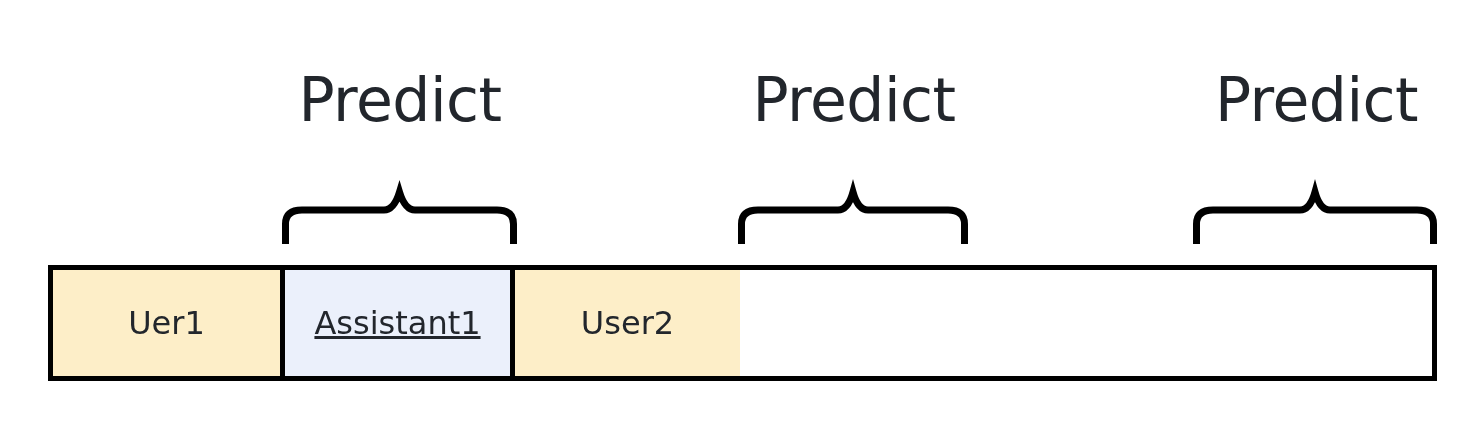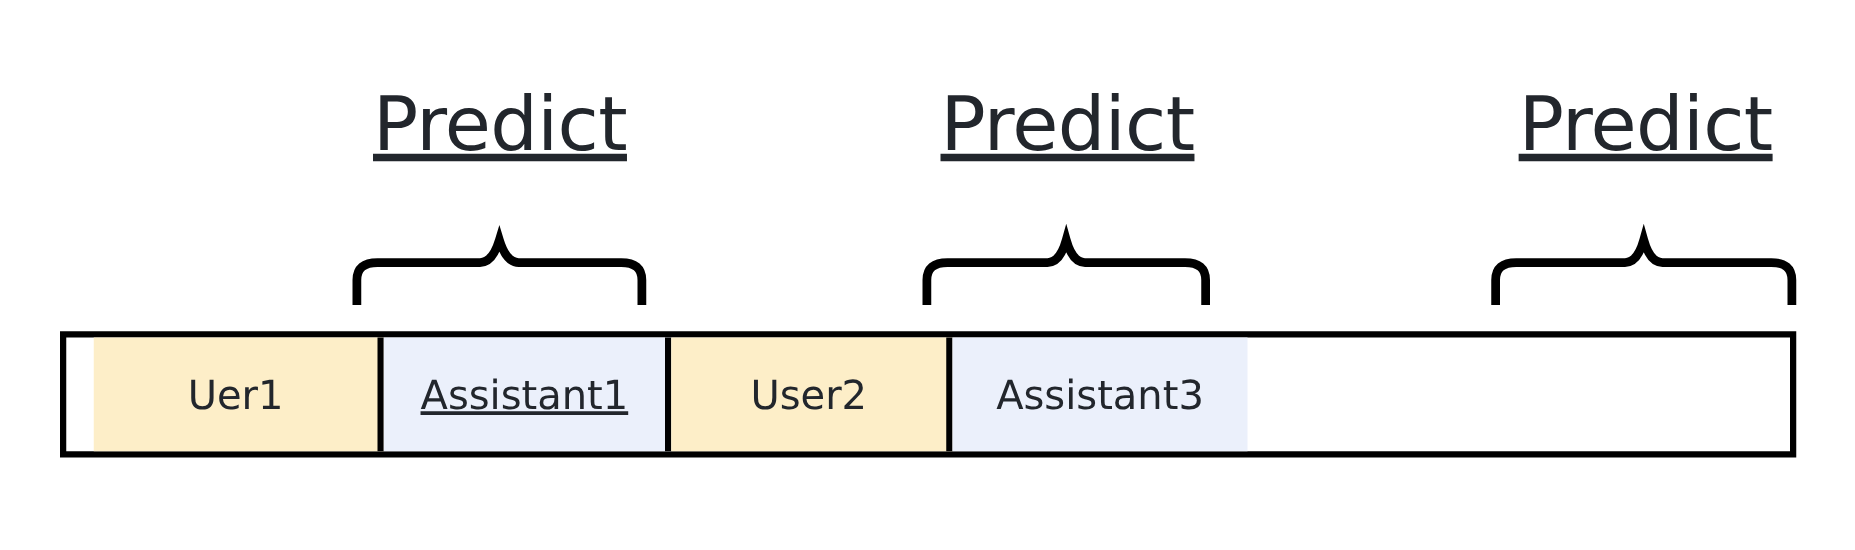--- a/index.html
+++ b/index.html
@@ -26,21 +26,20 @@
     top: 64px;
     height: 72px;
     line-height: 72px;
     text-align: center;
     font-family: "DejaVu Sans", sans-serif;
     font-size: 60px;
     font-weight: 400;
     color: #22262c;
     white-space: nowrap;
     letter-spacing: -0.5px;
-    text-decoration: underline;
   }
 
   
   .brace {
     position: absolute;
     top: 188px;
     height: 56px;
   }
   .brace svg {
     display: block;
@@ -55,26 +54,25 @@
     stroke-linecap: butt;
     stroke-linejoin: miter;
   }
 
   
   #sequence-bar {
     position: absolute;
     left: 48px;
     top: 265px;
     width: 1389px;
-    height: 101px;
+    height: 116px;
     box-sizing: border-box;
     border: 5px solid #000000;
     display: flex;
     background: #ffffff;
-    padding-left: 22px;
   }
   .seg {
     box-sizing: border-box;
     height: 100%;
     display: flex;
     align-items: center;
     justify-content: center;
     font-family: "DejaVu Sans", sans-serif;
     font-size: 32px;
     font-weight: 400;
@@ -143,18 +141,15 @@
   <div id="sequence-bar">
     <div class="seg seg-user" style="width:232px;">
       <span>Uer1</span>
     </div>
     <div class="seg seg-assistant" style="width:230px;text-decoration:underline;">
       <span>Assistant1</span>
     </div>
     <div class="seg seg-user" style="width:225px;">
       <span>User2</span>
     </div>
-    <div class="seg seg-assistant" style="width:236px;">
-      <span>Assistant3</span>
-    </div>
   </div>
 
 </div>
 
 </body></html>

